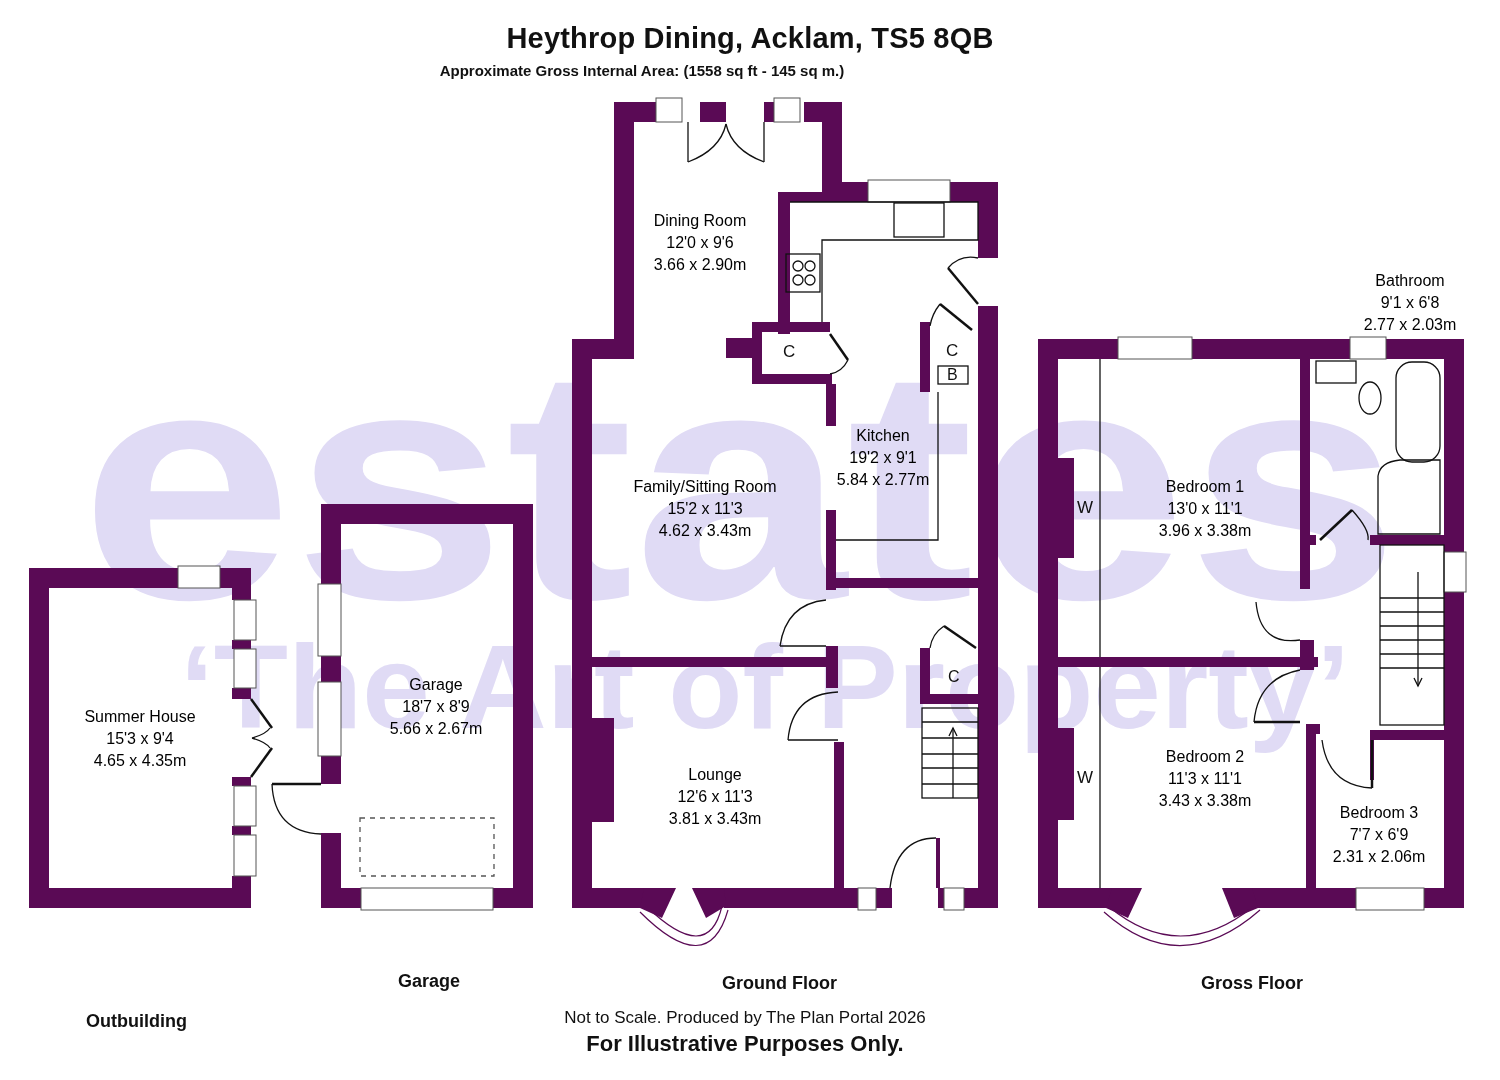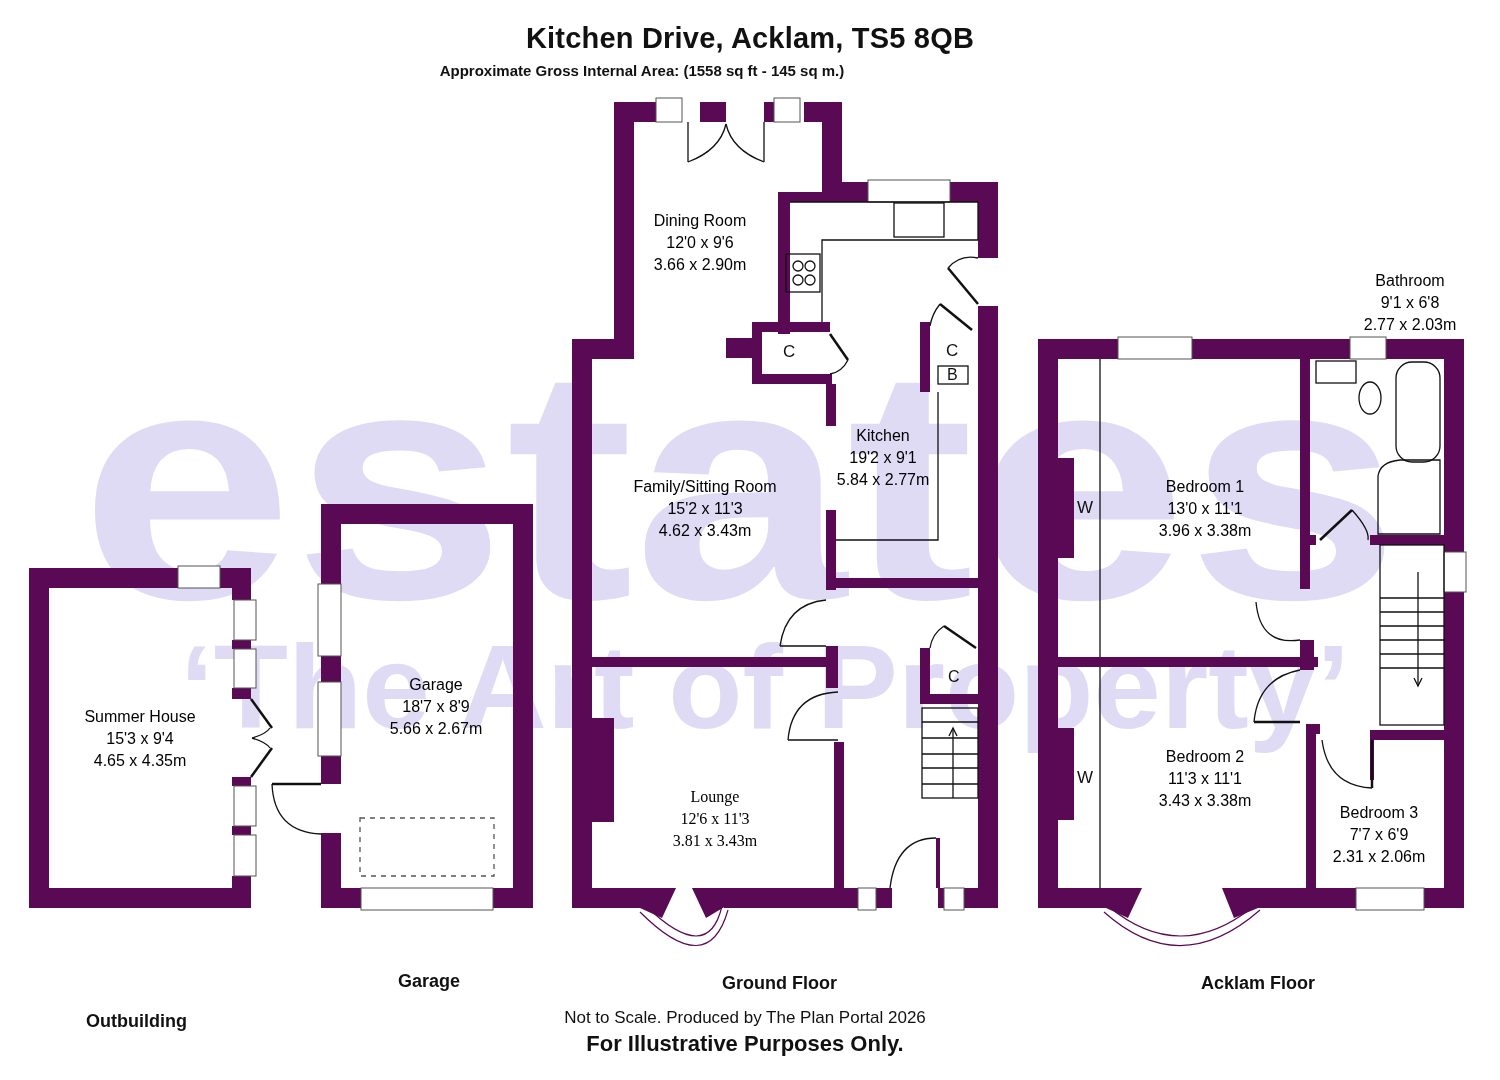--- a/index.html
+++ b/index.html
@@ -11,21 +11,21 @@
   .room { position:absolute; text-align:center; font-size:16px; line-height:22px; color:#000000; }
   .room span { display:block; }
   .tag { position:absolute; font-size:17px; color:#111; }
   .floor-label { position:absolute; font-weight:bold; font-size:18px; }
   .foot1 { position:absolute; left:0; width:1490px; top:1008px; text-align:center; font-size:17px; }
   .foot2 { position:absolute; left:0; width:1490px; top:1031px; text-align:center; font-size:22px; font-weight:bold; }
 </style>
 </head>
 <body>
 
-<div class="title">Kitchen Drive, Acklam, TS5 8QB</div>
+<div class="title">Heythrop Dining, Acklam, TS5 8QB</div>
 <div class="subtitle">Approximate Gross Internal Area: (1558 sq ft - 145 sq m.)</div>
 
 <svg class="plan" viewBox="0 0 1500 1080" xmlns="http://www.w3.org/2000/svg">
 
   <g>
     <text class="wm" x="80" y="598" font-size="330" textLength="1320" lengthAdjust="spacingAndGlyphs">estates</text>
     <text class="wm" x="180" y="728" font-size="118" textLength="1170" lengthAdjust="spacingAndGlyphs">‘The Art of Property’</text>
   </g>
 
   <g fill="#5a0a55">
@@ -259,21 +259,21 @@
 <div class="room" style="left:605px;top:476px;width:200px;">
   <span>Family/Sitting Room</span>
   <span>15'2 x 11'3</span>
   <span>4.62 x 3.43m</span>
 </div>
 <div class="room" style="left:818px;top:425px;width:130px;">
   <span>Kitchen</span>
   <span>19'2 x 9'1</span>
   <span>5.84 x 2.77m</span>
 </div>
-<div class="room" style="left:640px;top:786px;width:150px;font-family:Liberation Serif, serif;">
+<div class="room" style="left:640px;top:764px;width:150px;">
   <span>Lounge</span>
   <span>12'6 x 11'3</span>
   <span>3.81 x 3.43m</span>
 </div>
 <div class="room" style="left:1340px;top:270px;width:140px;">
   <span>Bathroom</span>
   <span>9'1 x 6'8</span>
   <span>2.77 x 2.03m</span>
 </div>
 <div class="room" style="left:1130px;top:476px;width:150px;">
@@ -295,16 +295,16 @@
 <div class="tag" style="left:783px;top:342px;">C</div>
 <div class="tag" style="left:946px;top:341px;">C</div>
 <div class="tag" style="left:947px;top:366px;font-size:16px;">B</div>
 <div class="tag" style="left:948px;top:668px;font-size:16px;">C</div>
 <div class="tag" style="left:1077px;top:498px;">W</div>
 <div class="tag" style="left:1077px;top:768px;">W</div>
 
 <div class="floor-label" style="left:86px;top:971px;margin-top:40px;">Outbuilding</div>
 <div class="floor-label" style="left:398px;top:971px;">Garage</div>
 <div class="floor-label" style="left:722px;top:973px;">Ground Floor</div>
-<div class="floor-label" style="left:1201px;top:973px;">Acklam Floor</div>
+<div class="floor-label" style="left:1201px;top:973px;">Gross Floor</div>
 
 <div class="foot1">Not to Scale. Produced by The Plan Portal 2026</div>
 <div class="foot2">For Illustrative Purposes Only.</div>
 
 </body></html>

